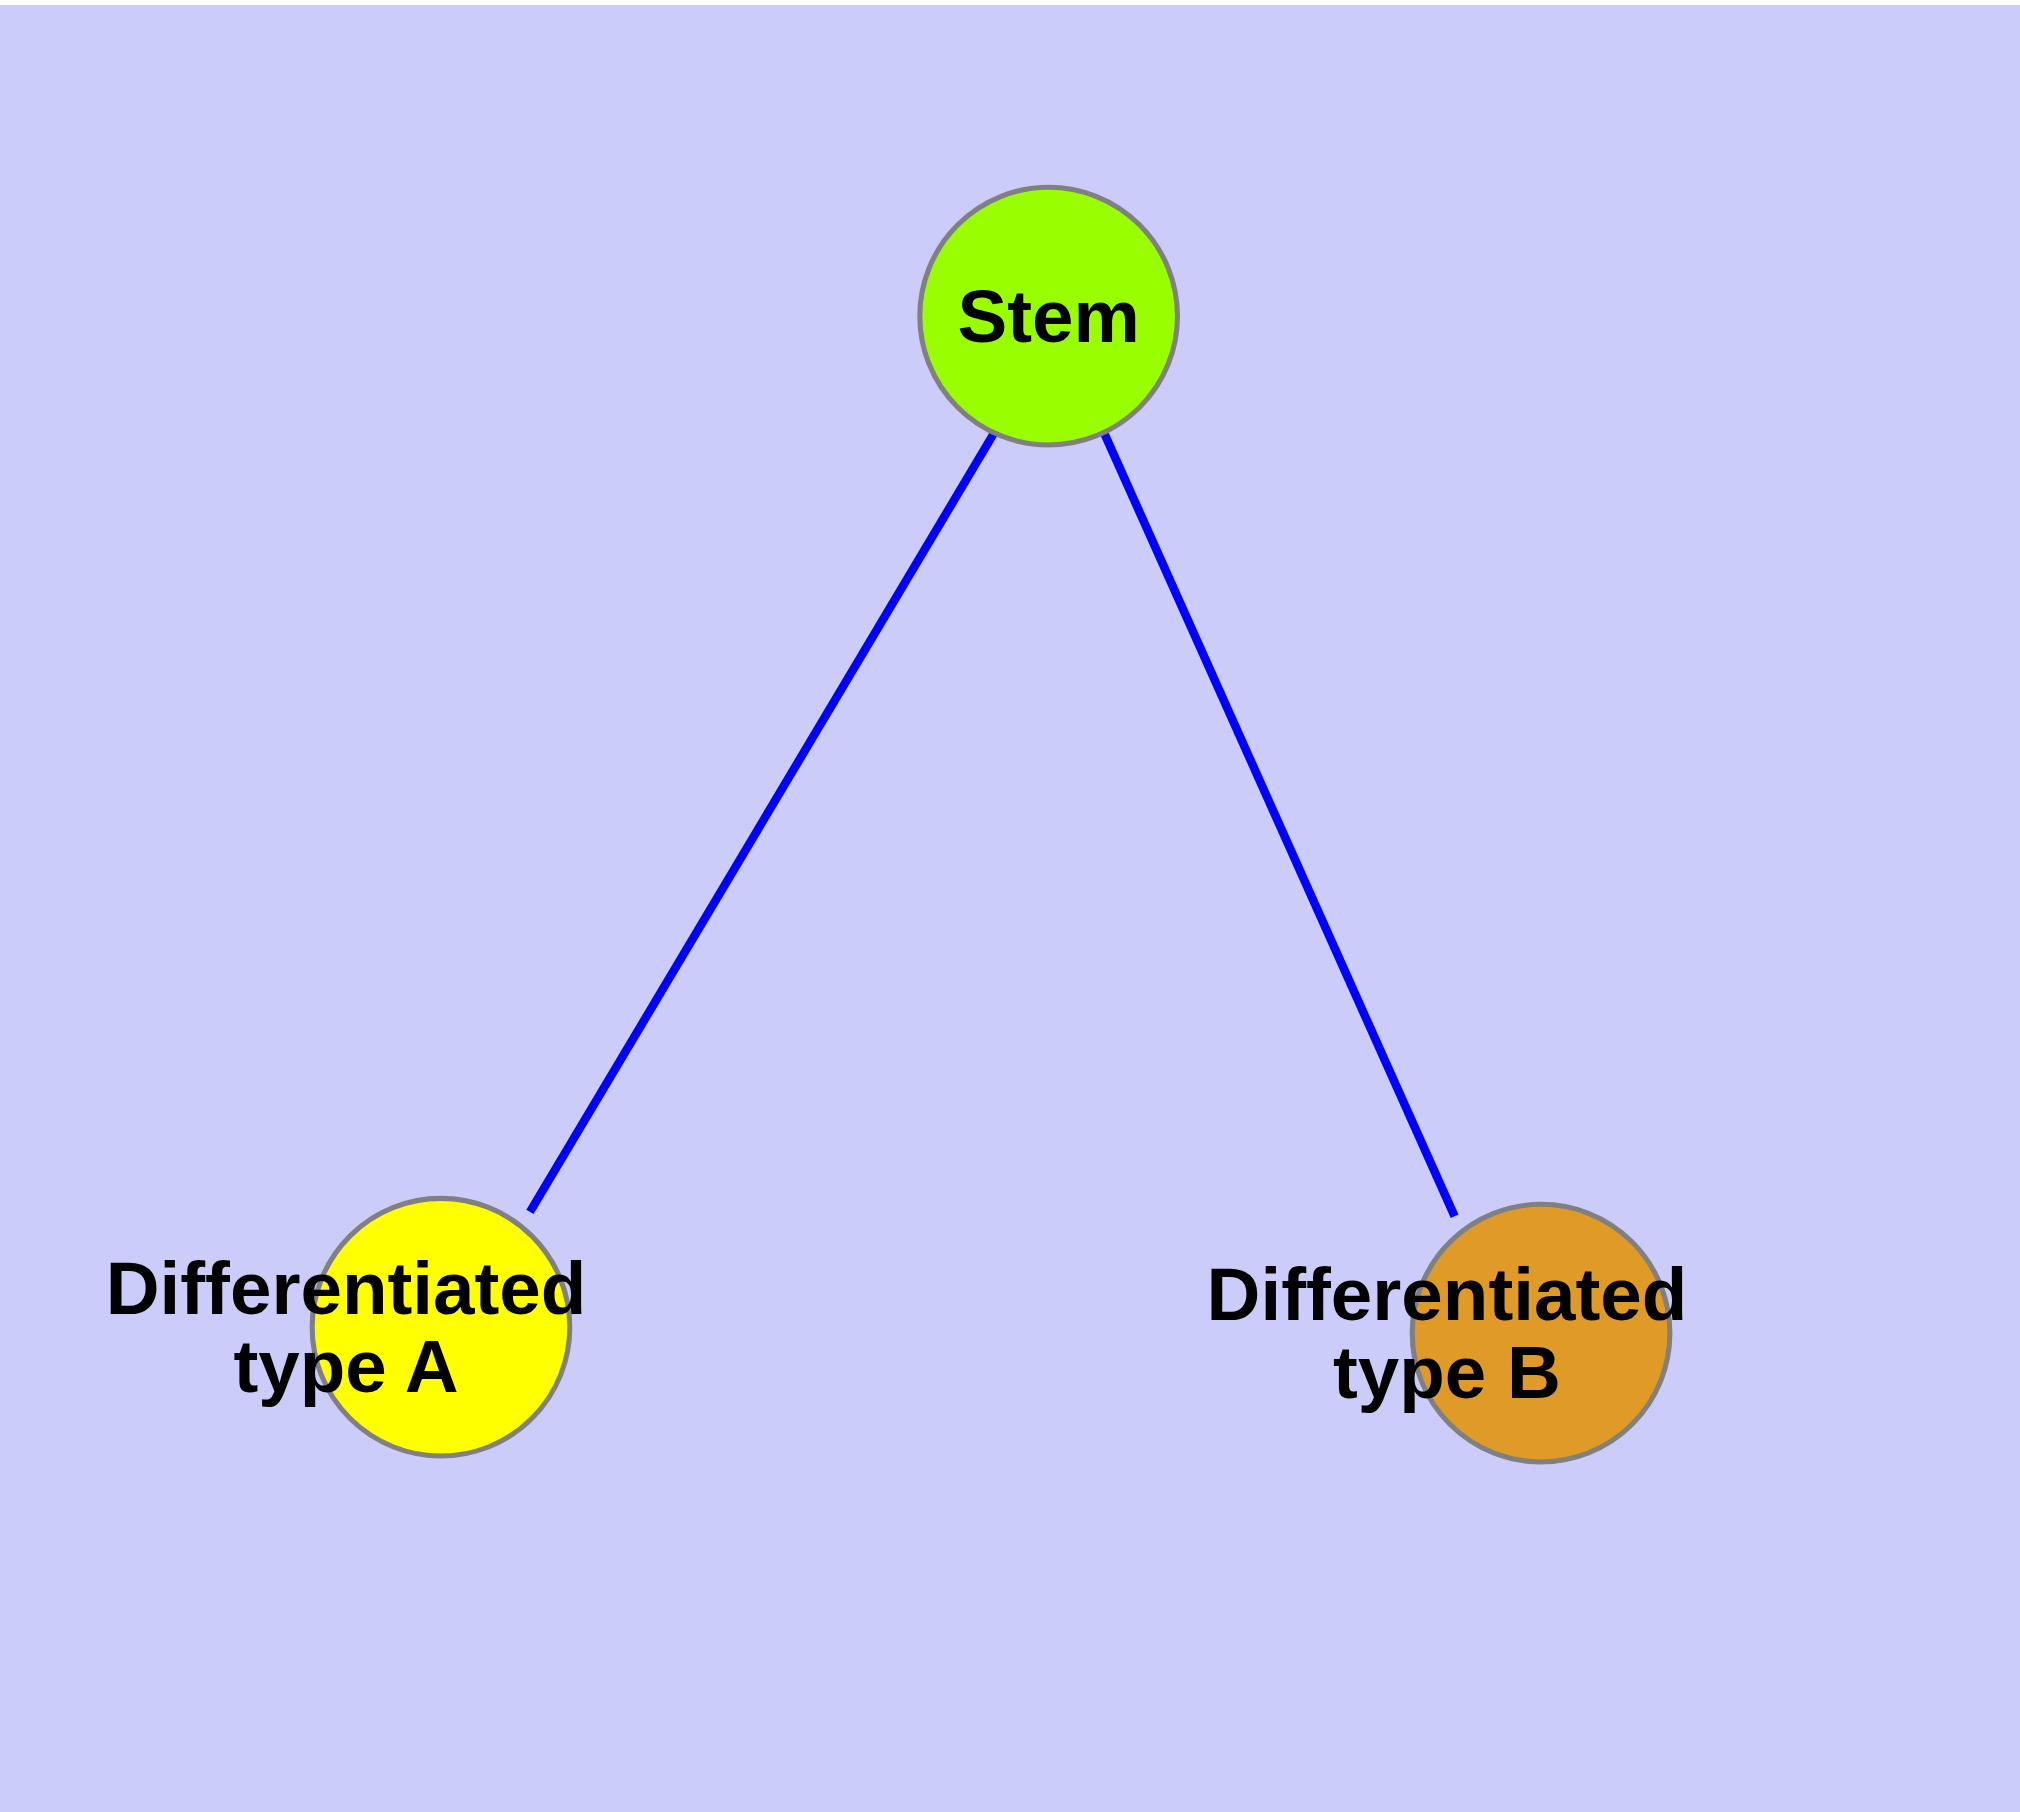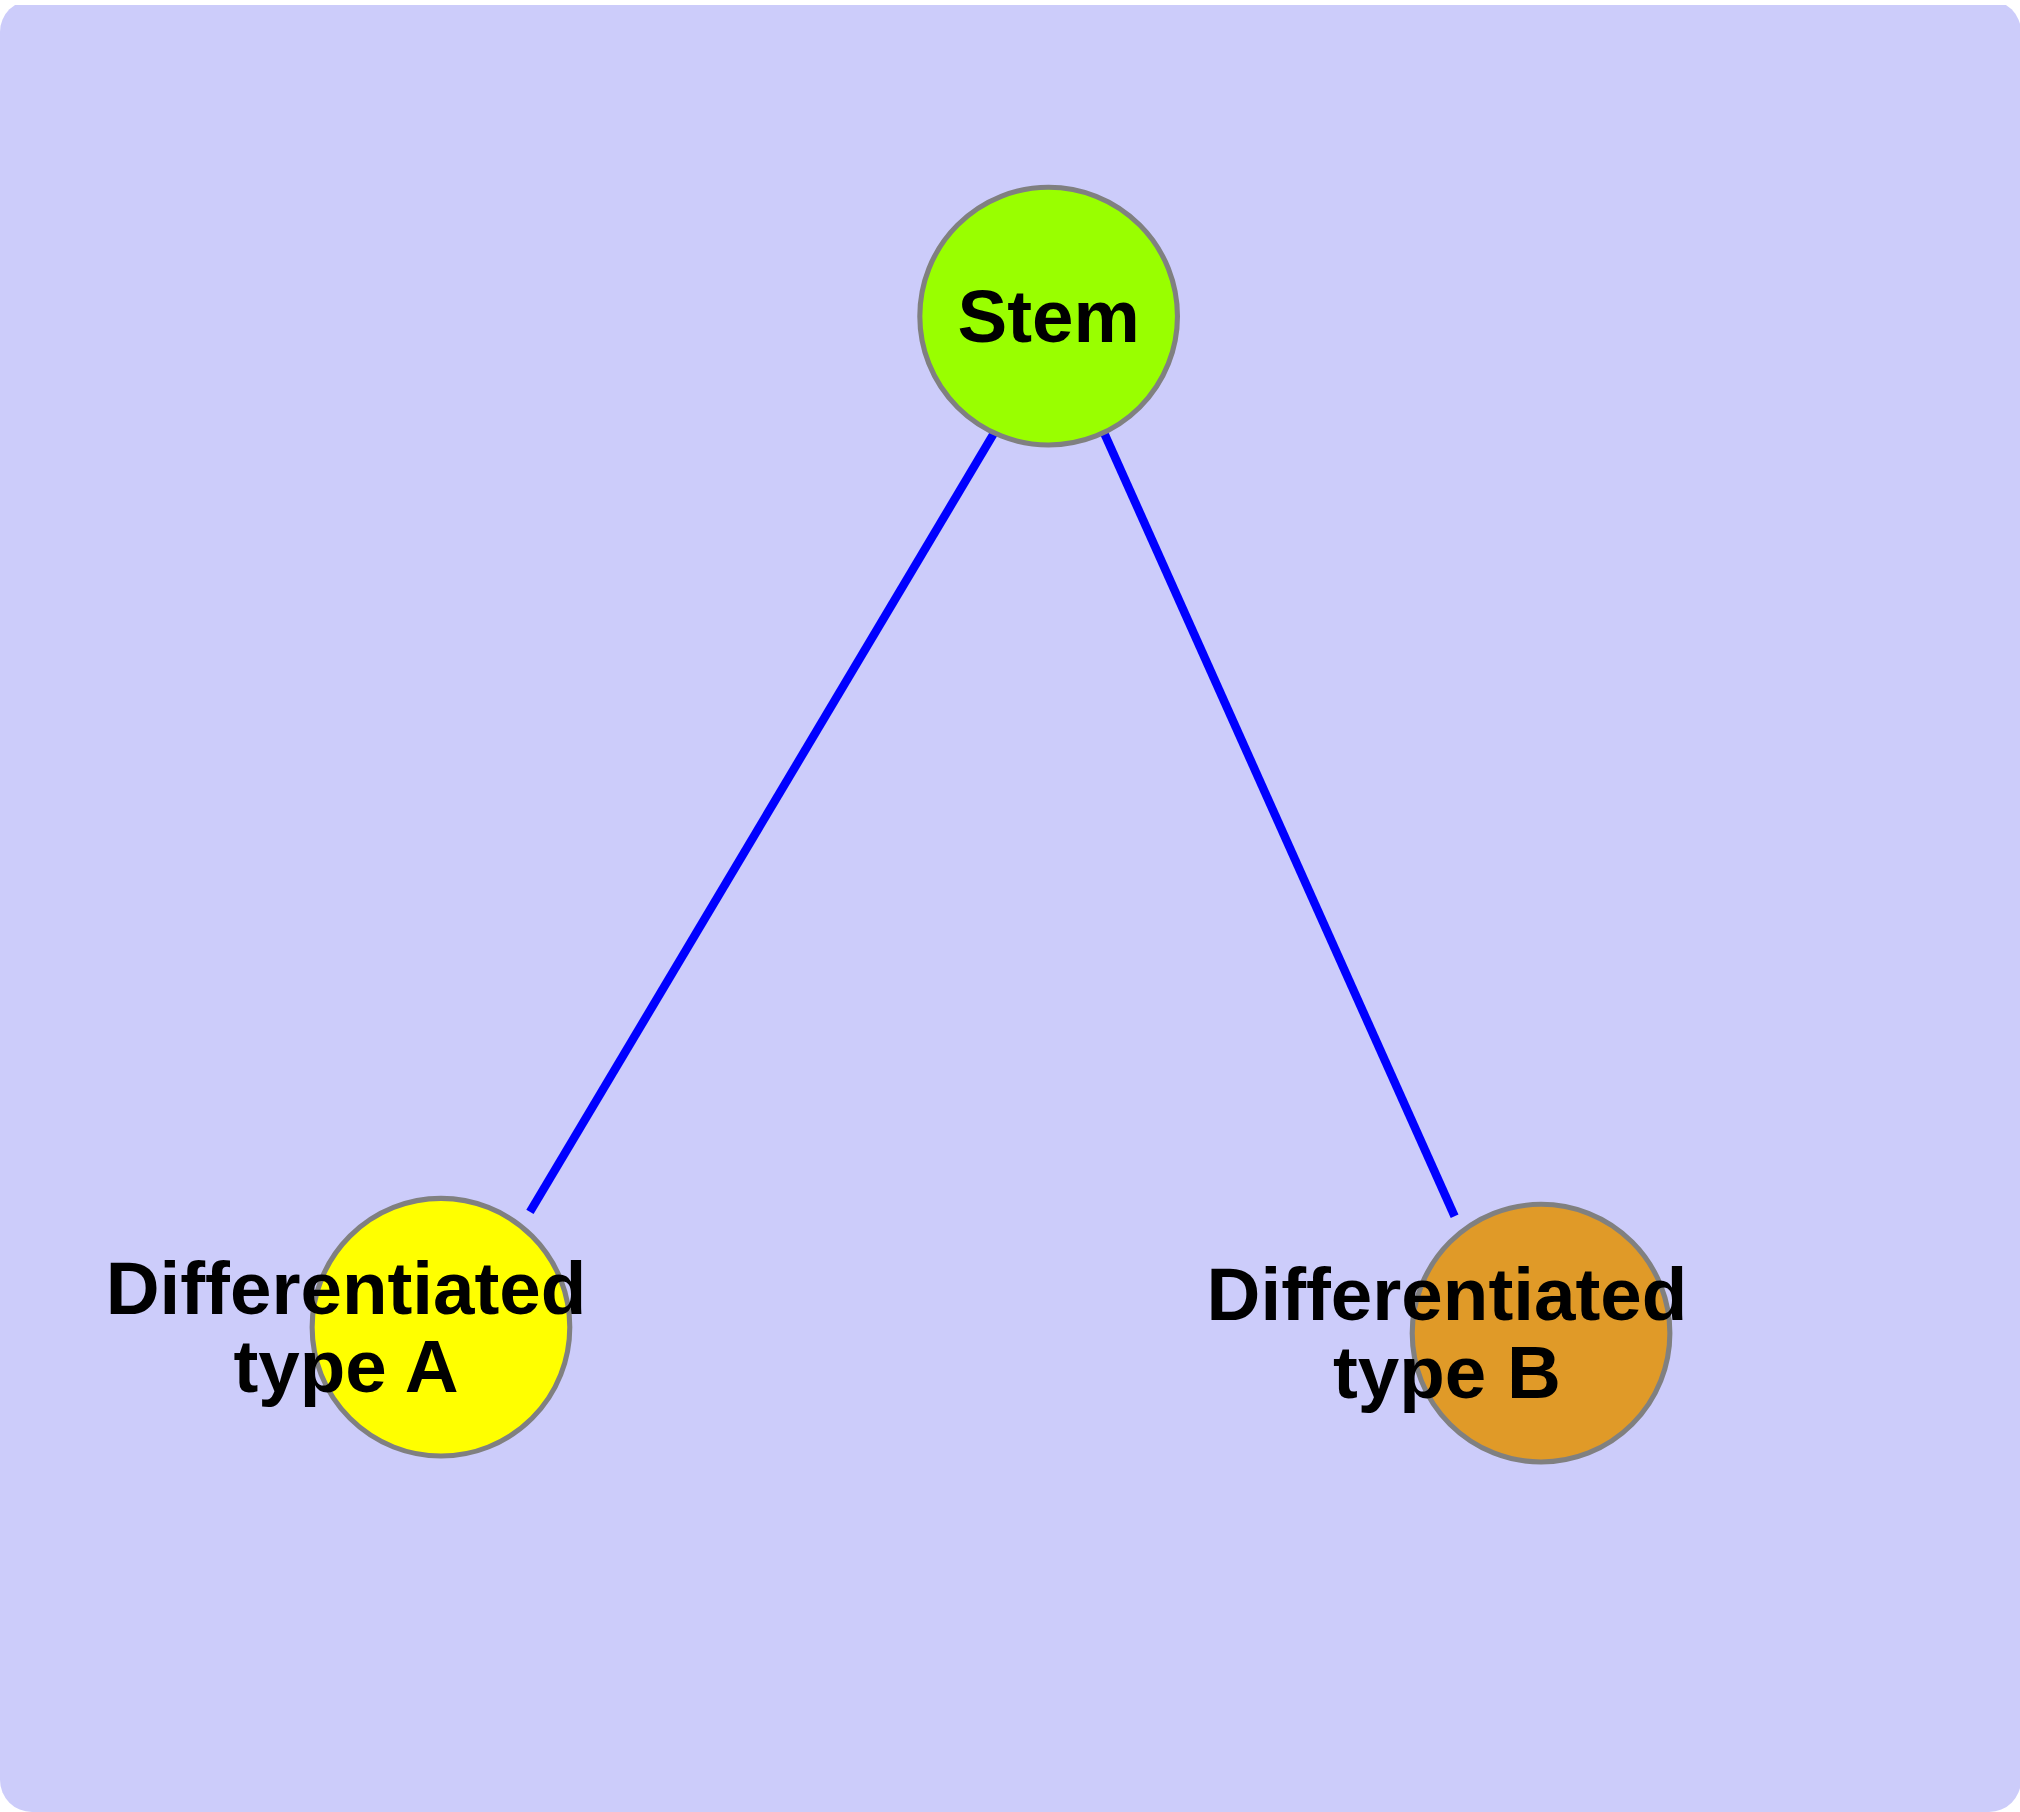--- a/index.html
+++ b/index.html
@@ -7,21 +7,20 @@
     padding: 0;
     background: #ffffff;
   }
   #canvas {
     position: relative;
     width: 2021px;
     height: 1812px;
     background: #ffffff;
     overflow: hidden;
     font-family: "Liberation Sans", sans-serif;
-    border-radius: 32px;
   }
   #plot-bg {
     position: absolute;
     left: 0;
     top: 5.1px;
     width: 2021px;
     height: 1807px;
     background: #ccccfa;
   }
   #graph-svg {

